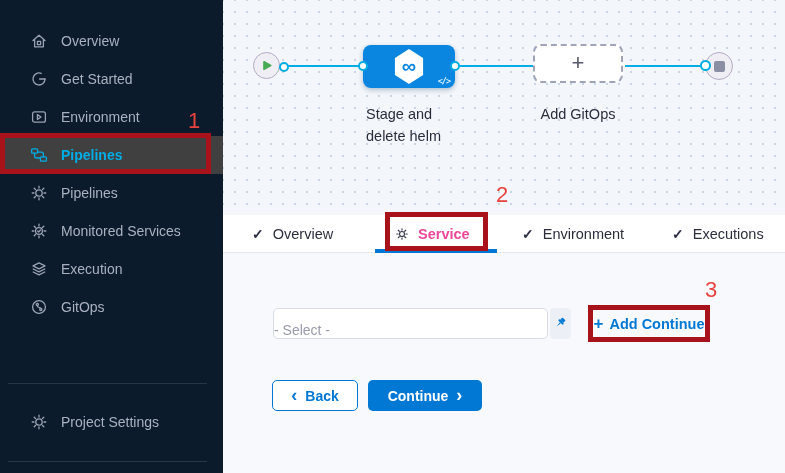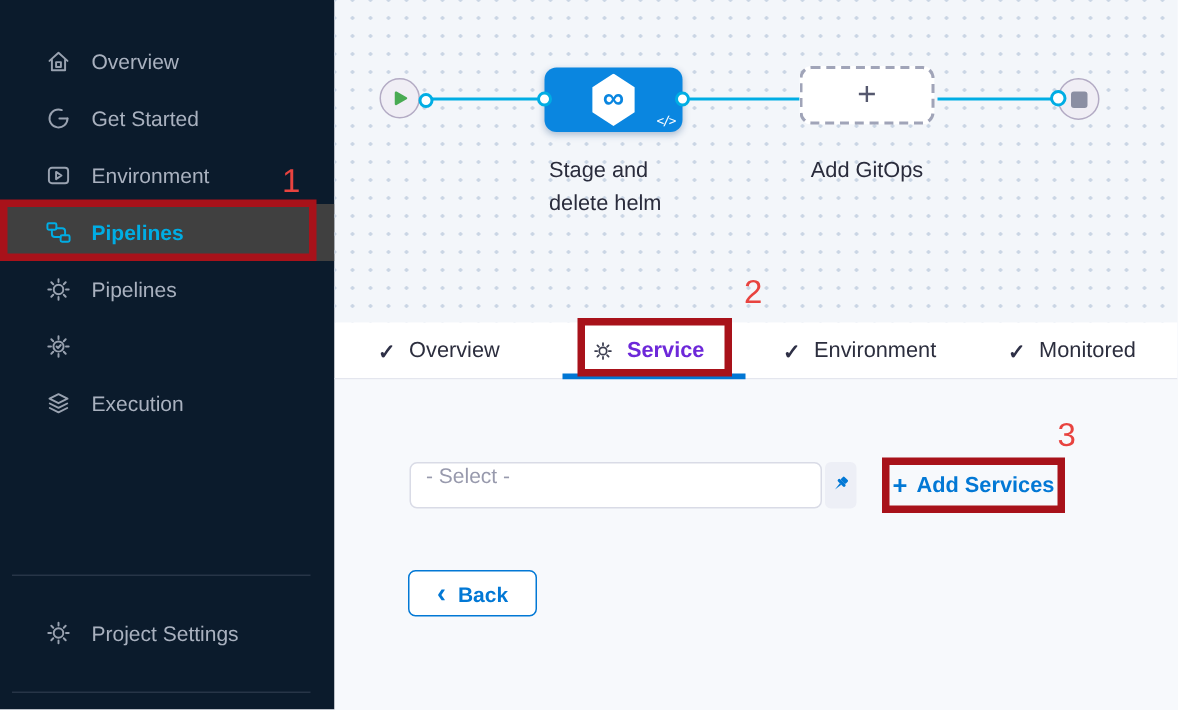--- a/index.html
+++ b/index.html
@@ -47,32 +47,32 @@
     display:flex;align-items:center;justify-content:center;z-index:2;}
   .add-stage span{font-size:22px;font-weight:300;color:#55586e;line-height:1;margin-top:-2px;}
   .add-stage-label{position:absolute;left:310px;top:106px;width:90px;text-align:center;
     font-size:14.5px;color:#2a2c3c;}
   
   .tabstrip{position:absolute;left:0;top:215px;width:562px;height:37px;background:#fff;
     border-bottom:1px solid #e4e6ee;box-sizing:content-box;}
   .tab{position:absolute;top:0;height:37px;display:flex;align-items:center;gap:9px;
     font-size:14.5px;color:#2c2e3e;cursor:pointer;white-space:nowrap;}
   .tab .check{font-size:14px;font-weight:700;color:#2e3046;}
-  .tab.active{font-weight:bold;color:#6d28d9;}
+  .tab.active{font-weight:bold;color:#ec4899;}
   .tab svg{width:14px;height:14px;stroke:#3a3c4e;fill:none;stroke-width:1.5;
     stroke-linecap:round;stroke-linejoin:round;}
   .tab-underline{position:absolute;left:152px;top:34px;width:122px;height:3.5px;background:#0277d4;}
   
   .content{position:absolute;left:0;top:253px;width:562px;height:220px;background:#f7f9fc;}
   .field-label{position:absolute;left:50px;top:30px;display:flex;align-items:center;gap:6px;
     font-size:13.5px;font-weight:bold;color:#22243a;}
   .field-label svg{width:13px;height:13px;}
   .select-input{position:absolute;left:50px;top:55px;width:275px;height:31px;background:#fff;
-    border:1px solid #d9dbe6;border-radius:5px;box-sizing:border-box;display:flex;align-items:flex-start;
-    padding-left:10px;font-size:14px;color:#989aad;cursor:pointer;}
+    border:1px solid #d9dbe6;border-radius:5px;box-sizing:border-box;display:flex;align-items:flex-end;
+    font-size:14px;color:#989aad;cursor:pointer;}
   .pin-btn{position:absolute;left:327px;top:55px;width:21px;height:31px;background:#edeff6;
     border-radius:4px;display:flex;align-items:center;justify-content:center;cursor:pointer;}
   .pin-btn svg{width:15px;height:15px;}
   .add-service-link{display:flex;align-items:center;justify-content:center;gap:6px;height:100%;
     color:#0278d5;font-size:14.5px;font-weight:bold;cursor:pointer;}
   .add-service-link .plus{font-size:17px;line-height:1;margin-top:-1px;}
   .btn{position:absolute;top:127px;height:31px;border-radius:5px;display:flex;align-items:center;
     justify-content:center;gap:8px;font-size:14px;font-weight:bold;cursor:pointer;box-sizing:border-box;}
   .btn .chev{font-size:18px;line-height:1;margin-top:-2px;}
   .btn-back{left:49px;width:86px;background:#fff;border:1px solid #0278d5;color:#0278d5;}
@@ -120,28 +120,38 @@
           <circle cx="9" cy="9" r="3.2"></circle>
           <path d="M9 2.2 V4 M9 14 V15.8 M2.2 9 H4 M14 9 H15.8 M4.2 4.2 L5.5 5.5 M12.5 12.5 L13.8 13.8 M13.8 4.2 L12.5 5.5 M5.5 12.5 L4.2 13.8"></path>
         </svg>
       <span>Pipelines</span>
     </div>
     <div class="nav-item">
       <svg viewBox="0 0 18 18">
           <circle cx="9" cy="9" r="3.4"></circle>
           <path d="M9 2.2 V4 M9 14 V15.8 M2.2 9 H4 M14 9 H15.8 M4.2 4.2 L5.5 5.5 M12.5 12.5 L13.8 13.8 M13.8 4.2 L12.5 5.5 M5.5 12.5 L4.2 13.8 M7.7 9 l1 1 1.8 -2"></path>
         </svg>
+      <span>Monitored Services</span>
     </div>
     <div class="nav-item">
       <svg viewBox="0 0 18 18">
           <path d="M9 2.8 L15 5.8 L9 8.8 L3 5.8 Z"></path>
           <path d="M3.2 9 L9 11.9 L14.8 9"></path>
           <path d="M3.2 12 L9 14.9 L14.8 12"></path>
         </svg>
       <span>Execution</span>
+    </div>
+    <div class="nav-item">
+      <svg viewBox="0 0 18 18">
+          <circle cx="9" cy="9" r="6.4"></circle>
+          <circle cx="7.3" cy="6.5" r="1.1"></circle>
+          <circle cx="10.8" cy="11.6" r="1.1"></circle>
+          <path d="M7.3 7.8 c0 2.4 3.5 1.3 3.5 2.7"></path>
+        </svg>
+      <span>GitOps</span>
     </div>
   </div>
 
   <div class="sb-divider" style="top:383px;"></div>
 
   <div class="footer-item">
     <div class="nav-item">
       <svg viewBox="0 0 18 18">
           <circle cx="9" cy="9" r="3.2"></circle>
           <path d="M9 2.2 V4 M9 14 V15.8 M2.2 9 H4 M14 9 H15.8 M4.2 4.2 L5.5 5.5 M12.5 12.5 L13.8 13.8 M13.8 4.2 L12.5 5.5 M5.5 12.5 L4.2 13.8"></path>
@@ -207,21 +217,21 @@
           <path d="M9 2.2 V4 M9 14 V15.8 M2.2 9 H4 M14 9 H15.8 M4.2 4.2 L5.5 5.5 M12.5 12.5 L13.8 13.8 M13.8 4.2 L12.5 5.5 M5.5 12.5 L4.2 13.8"></path>
         </svg>
       <span>Service</span>
     </div>
     <div class="tab" style="left:299px;">
       <span class="check">✓</span>
       <span>Environment</span>
     </div>
     <div class="tab" style="left:449px;">
       <span class="check">✓</span>
-      <span>Monitored</span>
+      <span>Executions</span>
     </div>
     <div class="tab-underline"></div>
 
     <div class="ann-box" style="left:162px;top:-3px;width:103px;height:39px;"></div>
   </div>
 
   <div class="content">
 
     <div class="select-input">
       <span>- Select -</span>
@@ -232,23 +242,27 @@
             <rect x="5.6" y="1.6" width="4.8" height="3.4" rx="0.8"></rect>
             <rect x="4.5" y="5" width="7" height="2.2" rx="1"></rect>
             <path d="M7.3 7.2 h1.4 L8 12.8 Z"></path>
           </g>
         </svg>
     </div>
 
     <div class="ann-box" style="left:365px;top:52px;width:122px;height:37px;pointer-events:auto;">
       <div class="add-service-link">
         <span class="plus">+</span>
-        <span>Add Services</span>
+        <span>Add Continue</span>
       </div>
     </div>
     <div class="ann-digit" style="left:482px;top:26px;">3</div>
 
     <div class="btn btn-back">
       <span class="chev">‹</span>
       <span>Back</span>
     </div>
+    <div class="btn btn-continue">
+      <span>Continue</span>
+      <span class="chev">›</span>
+    </div>
   </div>
 </div>
 
 </body></html>

